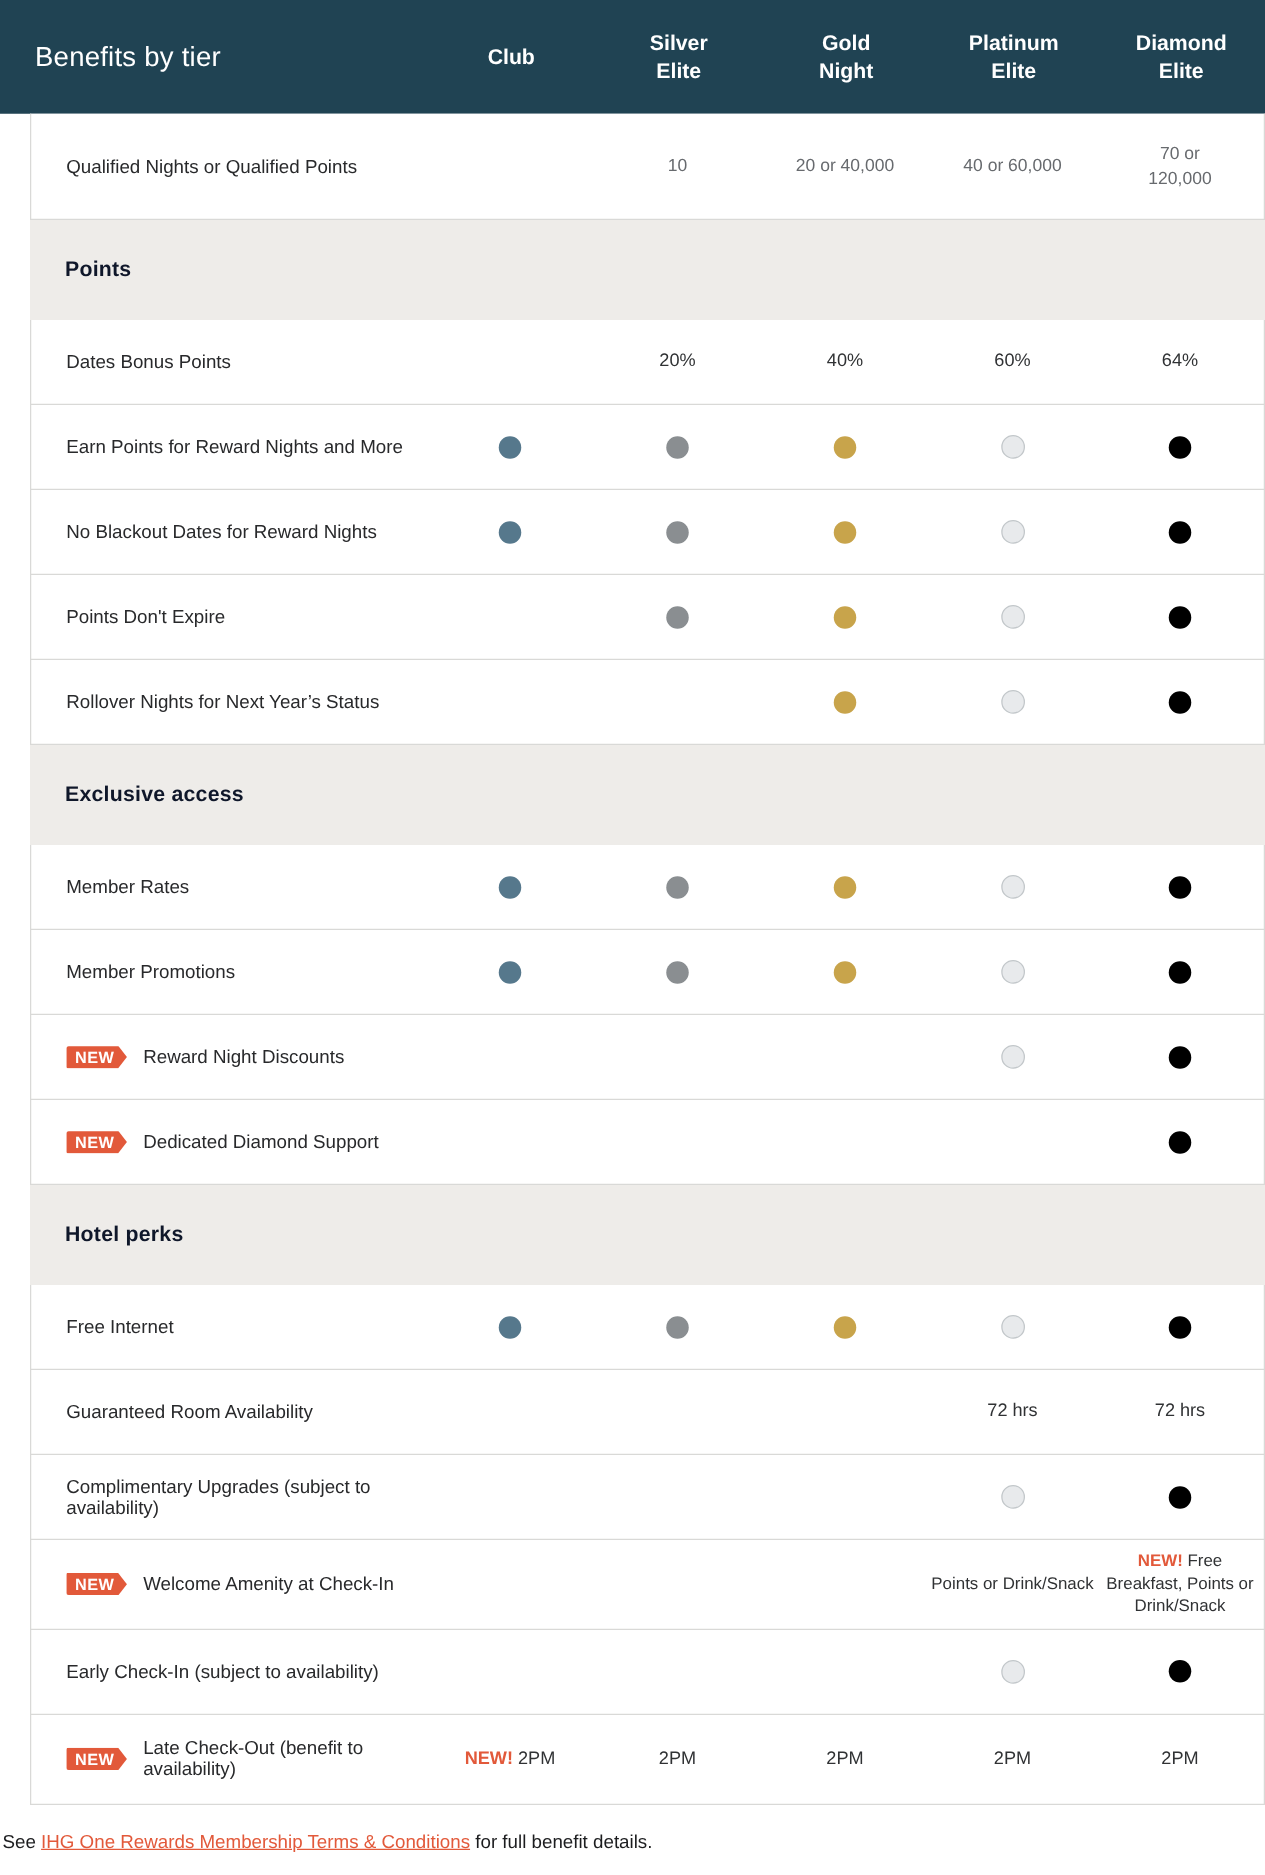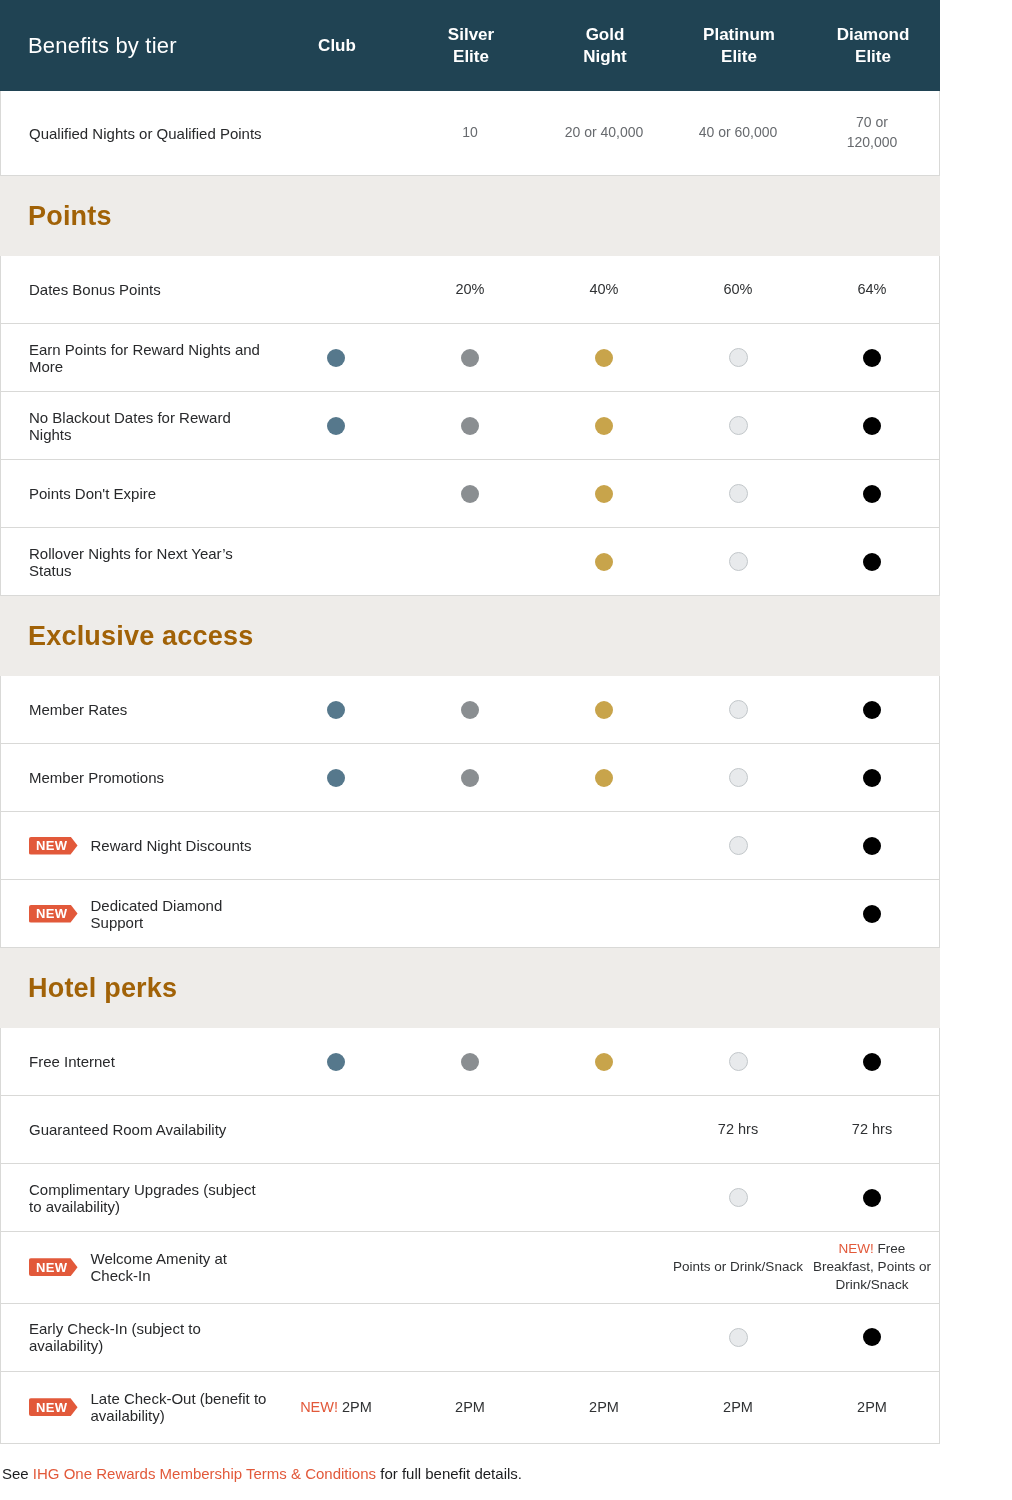--- a/index.html
+++ b/index.html
@@ -2,21 +2,21 @@
 <html style="--c-header_bg: #204353; --c-section_bg: #eeece9; --c-border: #d9d9d7; --c-accent: #e2593a; --c-dot_club: #56788c; --c-dot_silver: #8a8e91; --c-dot_gold: #c8a44b; --c-dot_platinum: #e8eaec; --c-dot_platinum_border: #c2c7ca; --c-dot_diamond: #000000;"><head>
 <meta charset="utf-8">
 <style>
   html, body { margin: 0; padding: 0; background: #ffffff; }
   body {
     width: 1012px;
     font-family: "Liberation Sans", "DejaVu Sans", sans-serif;
     color: #2b2c2e;
     -webkit-font-smoothing: antialiased;
   }
-  .benefits-table { width: 940px; }
+  .benefits-table { width: 1012px; }
 
   
   .table-header {
     display: flex;
     align-items: center;
     height: 91px;
     background: var(--c-header_bg, #204353);
     color: #ffffff;
   }
   .header-title {
@@ -30,21 +30,21 @@
     width: 134px;
     flex: 0 0 134px;
     text-align: center;
     font-size: 17px;
     font-weight: 700;
     line-height: 1.25;
     white-space: pre-line;
   }
 
   
-  #table-body { border-top: 0; }
+  #table-body { border-top: 0; margin-left: 24px; }
   .benefit-row {
     display: flex;
     align-items: center;
     min-height: 68px;
     background: #ffffff;
     border-left: 1px solid var(--c-border, #d9d9d7);
     border-right: 1px solid var(--c-border, #d9d9d7);
     border-bottom: 1px solid var(--c-border, #d9d9d7);
     box-sizing: border-box;
   }
@@ -68,34 +68,34 @@
     text-align: center;
     font-size: 14.5px;
     color: #303234;
     line-height: 1.4;
     white-space: pre-line;
     padding: 8px 2px;
     box-sizing: border-box;
   }
   .cell.muted { color: #676a6e; font-size: 14px; }
   .cell.small { font-size: 13.5px; line-height: 1.35; }
-  .accent-text { color: var(--c-accent, #e2593a); font-weight: 400; }
+  .accent-text { color: var(--c-accent, #e2593a); font-weight: 700; }
 
   
   .section-row {
     display: flex;
     align-items: center;
     height: 80px;
     background: var(--c-section_bg, #eeece9);
   }
   .section-title {
     padding-left: 28px;
-    font-size: 27px;
+    font-size: 17px;
     font-weight: 700;
-    color: #a16207;
+    color: #0f172a;
     letter-spacing: .2px;
   }
 
   
   .dot {
     width: 18px; height: 18px;
     border-radius: 50%;
     display: inline-block;
   }
   .dot-club     { background: var(--c-dot_club, #56788c); }
@@ -126,20 +126,21 @@
 
   
   .footer-note {
     margin-top: 21px;
     padding-left: 2px;
     font-size: 15px;
     color: #1c1d1f;
   }
   .footer-note a {
     color: var(--c-accent, #e2593a);
+    text-decoration: underline;
     cursor: pointer;
     text-align: right;
   }
 </style>
 </head>
 <body>
 
 <div class="benefits-table">
   <div class="table-header">
     <div class="header-title">Benefits by tier</div>

